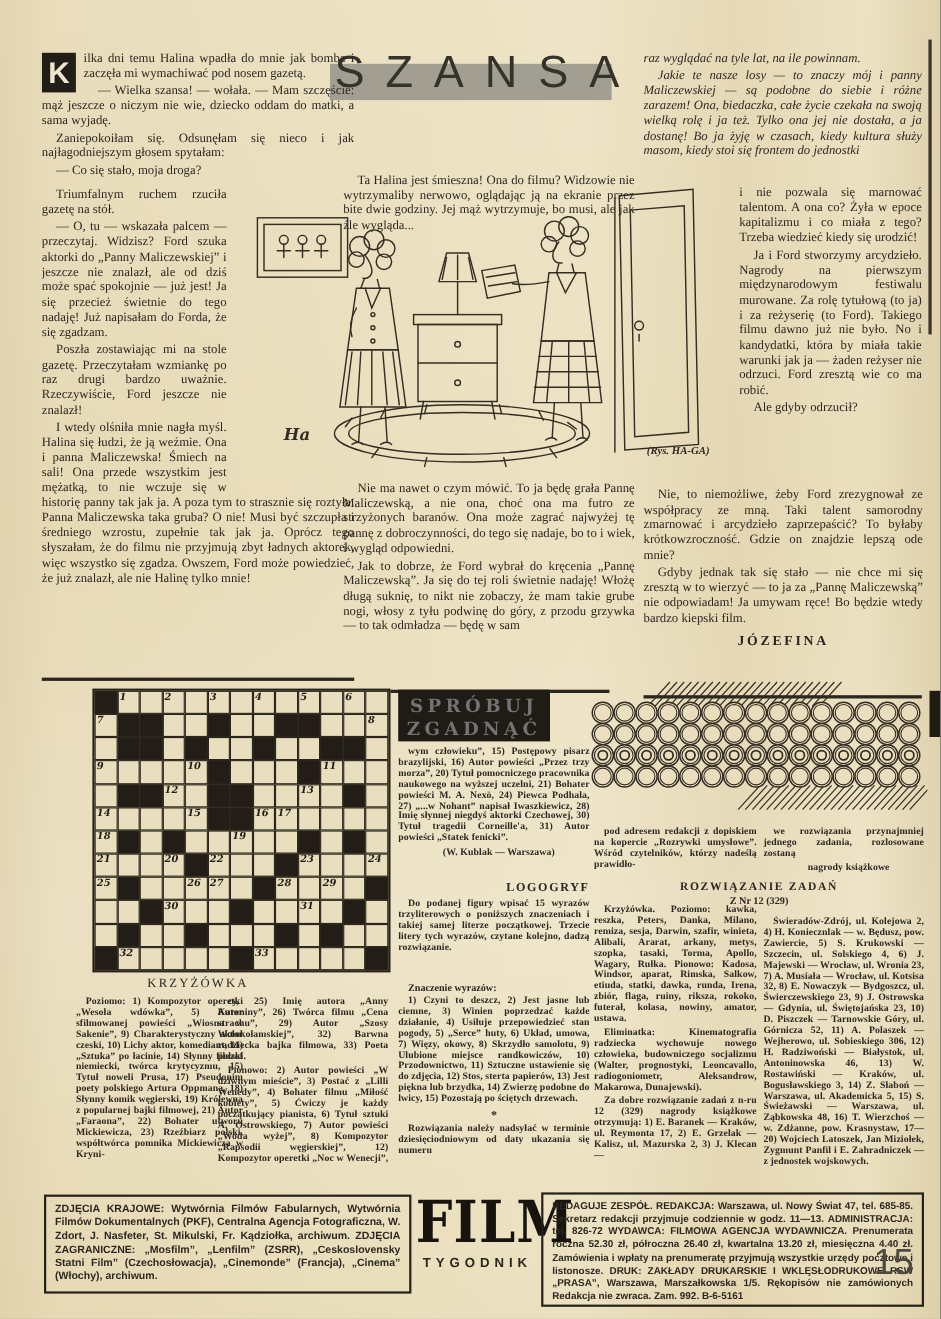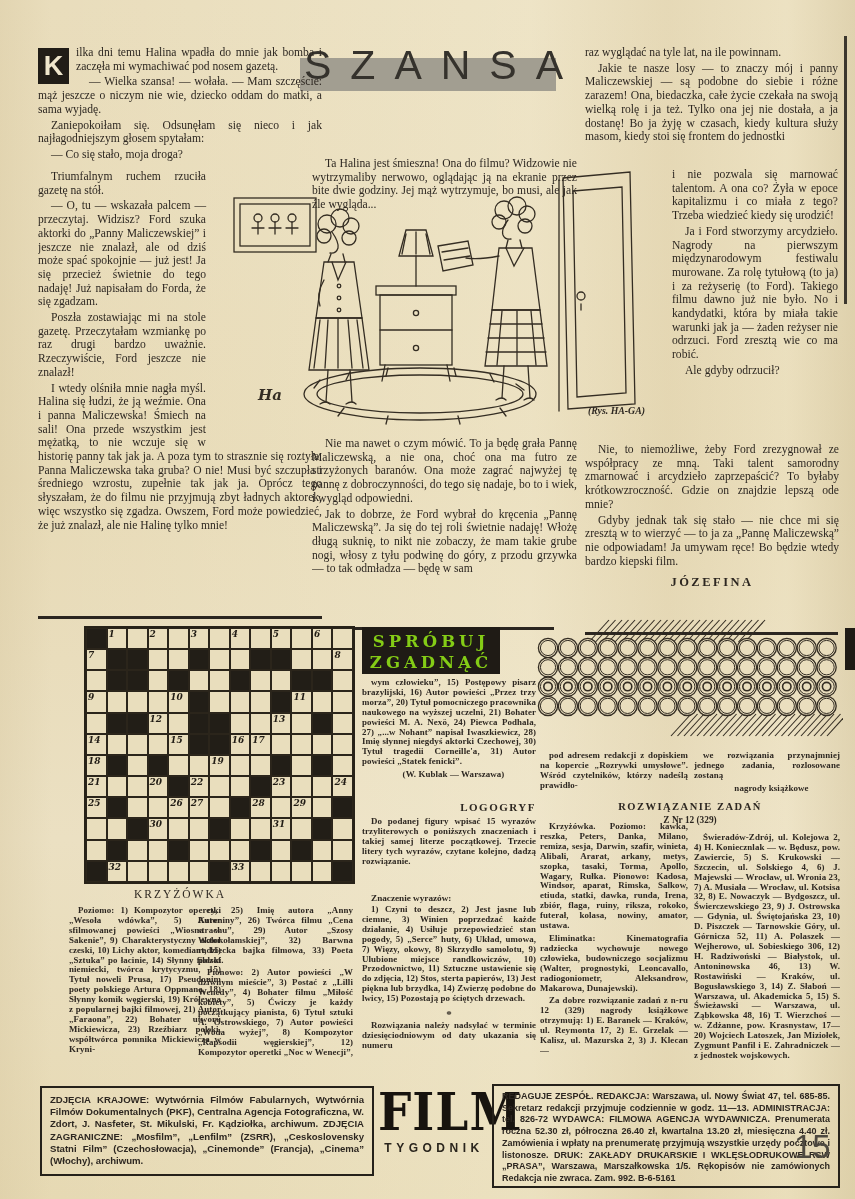--- a/index.html
+++ b/index.html
@@ -23,21 +23,21 @@
   
   #midTitle{left:296px;top:42px;width:268px;height:56px;}
   .title-bar{position:absolute;left:4px;top:16px;width:256px;height:33px;background:#a29e91;}
   .title-text{position:relative;font-family:"Liberation Sans",sans-serif;font-size:41px;
     font-weight:500;letter-spacing:19px;color:#35322c;padding-left:8px;white-space:nowrap;}
   
   #leftTop{left:38px;top:46px;width:284px;height:124px;}
   #leftWrap{left:38px;top:170px;width:284px;height:428px;}
   #midTop{left:312px;top:110px;width:265px;height:70px;margin-top:47px;}
   #midBottom{left:312px;top:437px;width:265px;height:182px;}
-  #rightTop{left:585px;top:46px;width:253px;height:124px;}
+  #rightTop{left:585px;top:46px;width:253px;height:124px;font-style:italic;}
   #rightWrap{left:672px;top:168px;width:166px;height:274px;}
   #rightBottom{left:585px;top:443px;width:254px;height:162px;}
   #byline{text-align:center;font-weight:bold;letter-spacing:2.5px;font-size:12.5px;margin-top:8px;text-indent:0;}
   #caption{left:588px;top:405px;width:110px;font-style:italic;font-size:9.8px;font-weight:bold;}
   .rule{background:#2b2620;height:2.6px;}
   #rule1{left:38px;top:616px;width:284px;}
   #rule2{left:312px;top:627px;width:242px;}
   #rule3{left:585px;top:632px;width:253px;}
   
   #xwGrid{left:84px;top:626px;width:267px;height:254px;border:2.2px solid #272218;
@@ -45,21 +45,21 @@
     background:#e9debd;}
   .xc{border:1.1px solid #2b251b;position:relative;}
   .xc.blk{background:#221e17;}
   .xn{position:absolute;left:1px;top:0px;font-size:9px;font-style:italic;font-weight:bold;
     font-family:"DejaVu Serif",serif;color:#211c15;}
   #xwHead{left:38px;top:888px;width:284px;text-align:center;font-weight:normal;
     font-size:11.5px;letter-spacing:2px;}
   #xwC1{left:38px;top:906px;width:152px;height:152px;margin-left:31px;}
   #xwC2{left:198px;top:906px;width:155px;height:152px;}
   
-  #guessBox{left:362px;top:627px;width:138px;height:47px;background:#1f1b15;color:#84cc16;
+  #guessBox{left:362px;top:627px;width:138px;height:47px;background:#1f1b15;color:#737373;
     font-family:"DejaVu Serif",serif;font-weight:bold;font-size:16.5px;letter-spacing:4px;
     text-align:center;line-height:21px;padding-top:4px;box-sizing:border-box;}
   #guessText{left:362px;top:678px;width:174px;height:118px;}
   .credit{text-align:center;text-indent:0;}
   
   #logoHead{left:362px;top:801px;width:174px;text-align:right;font-weight:bold;font-size:11px;letter-spacing:1.5px;}
   #logoIntro{left:362px;top:817px;width:174px;height:74px;}
   #logoSub{left:362px;top:893px;width:174px;font-weight:bold;font-size:9.2px;text-indent:9px;}
   #logoClues{left:362px;top:905px;width:174px;height:106px;}
   #logoStar{left:362px;top:1009px;width:174px;text-align:center;font-weight:bold;font-size:11px;line-height:10px;}

